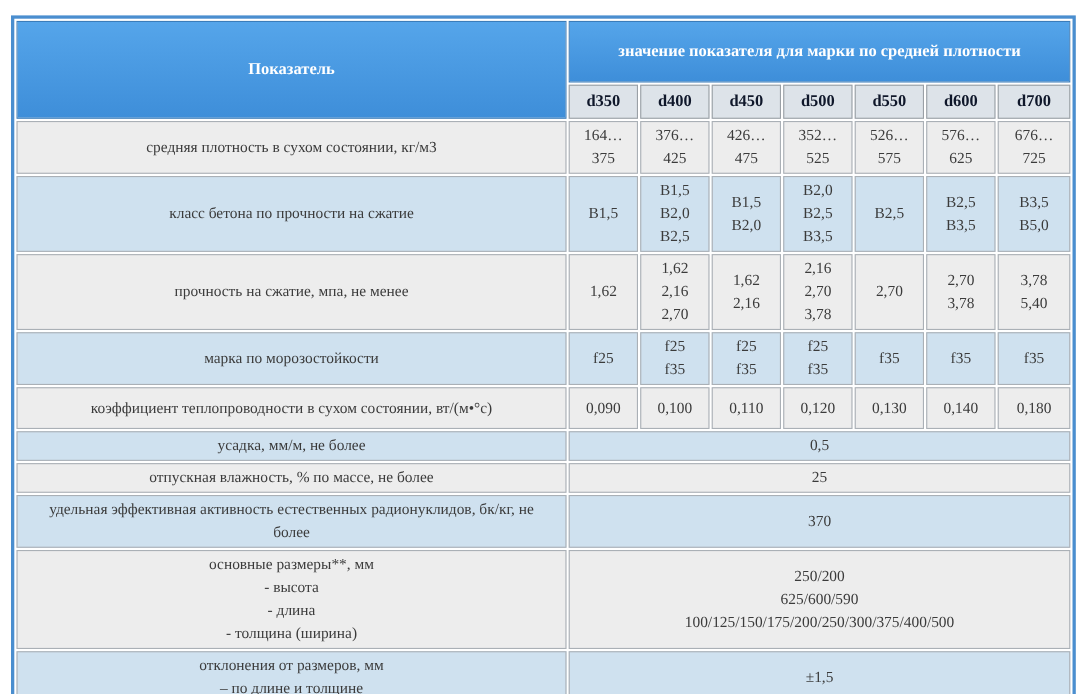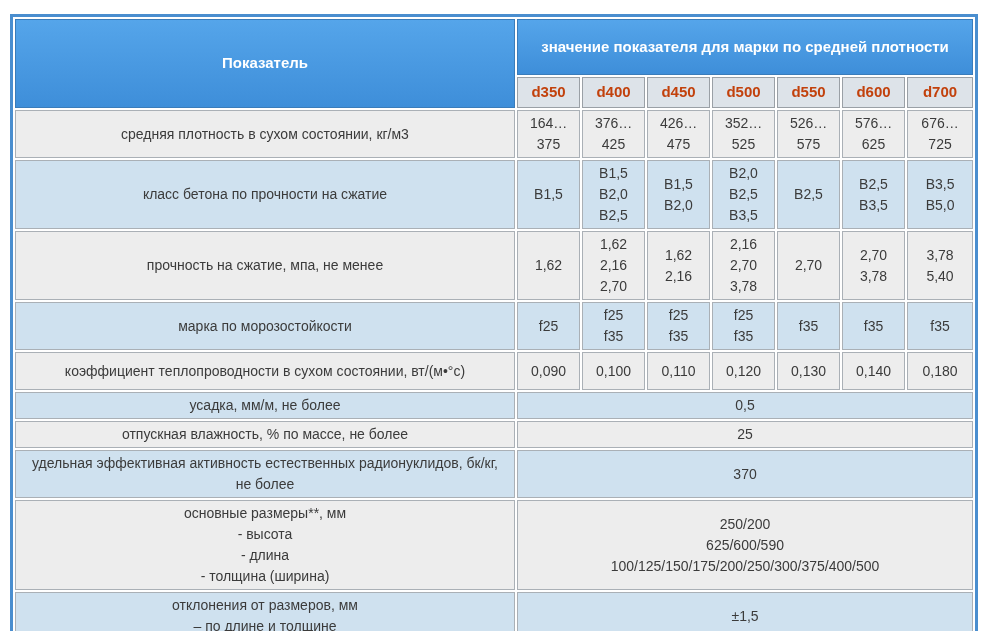--- a/index.html
+++ b/index.html
@@ -23,32 +23,33 @@
     font-size: 14px;
   }
   .spec-table td, .spec-table th {
     text-align: center;
     vertical-align: middle;
     white-space: pre-line;
     line-height: 1.5;
     padding: 2px 12px;
     box-sizing: border-box;
     overflow: hidden;
+    font-family: Liberation Serif, serif;
   }
   th.main-header {
     background: linear-gradient(#55a5ea, #3e8ed9);
     border: 1px solid #3a7cba;
     color: #ffffff;
     font-weight: bold;
     font-size: 15px;
   }
   th.sub-header {
     background: #dde3e9;
     border: 1px solid #9aa0a6;
-    color: #c2410c;
+    color: #0f172a;
     font-weight: bold;
     font-size: 15px;
   }
   td.cell {
     border: 1px solid #aab0b6;
   }
   tr.row-gray td { background: #ededed; }
   tr.row-blue td { background: #cfe1ef; }
 </style>
 </head>

